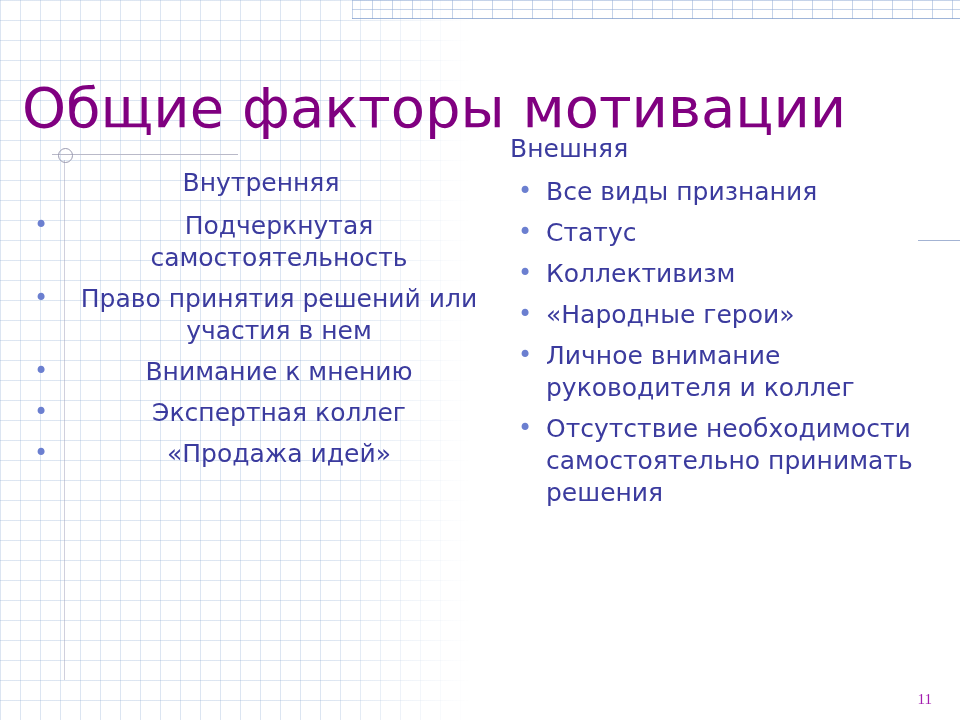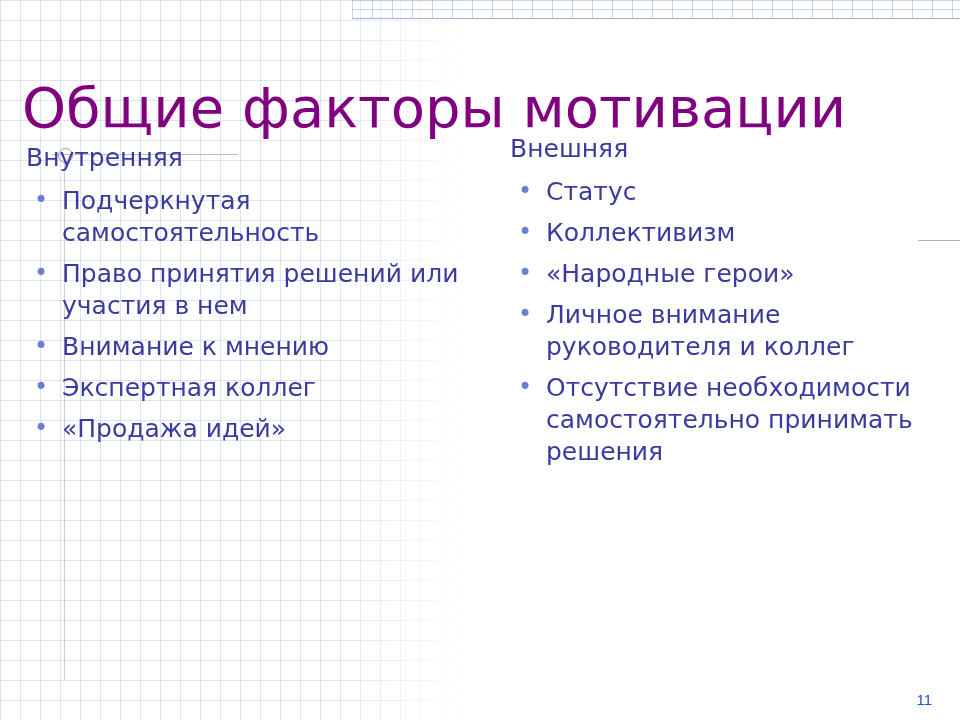--- a/index.html
+++ b/index.html
@@ -58,22 +58,23 @@
     white-space: nowrap;
   }
 
   .col {
     position: absolute;
     color: #3b3b9e;
   }
 
   .col-left {
     left: 26px;
-    top: 143px;
+    top: 168px;
     width: 470px;
+    text-align: center;
   }
 
   .col-right {
     left: 510px;
     top: 134px;
     width: 440px;
   }
 
   .subhead {
     font-size: 25px;
@@ -141,22 +142,22 @@
     width: 42px;
     height: 1px;
     background: rgba(140,160,200,0.8);
   }
 
   .page-number {
     position: absolute;
     right: 28px;
     bottom: 12px;
     font-size: 15px;
-    color: #1d4ed8;
-    font-family: Liberation Sans, sans-serif;
+    color: #a21caf;
+    font-family: Liberation Serif, serif;
   }
 </style>
 </head>
 <body>
 
 <div class="grid-bg"></div>
 <div class="top-band"></div>
 
 <h1 class="title">Общие факторы мотивации</h1>
 
@@ -172,20 +173,21 @@
     <li>Право принятия решений или участия в нем</li>
     <li>Внимание к мнению</li>
     <li>Экспертная коллег</li>
     <li>«Продажа идей»</li>
   </ul>
 </div>
 
 <div class="col col-right">
   <div class="subhead">Внешняя</div>
   <ul class="bullets">
+    <li>Все виды признания</li>
     <li>Статус</li>
     <li>Коллективизм</li>
     <li>«Народные герои»</li>
     <li>Личное внимание руководителя и коллег</li>
     <li>Отсутствие необходимости самостоятельно принимать решения</li>
   </ul>
 </div>
 
 <div class="page-number">11</div>
 

